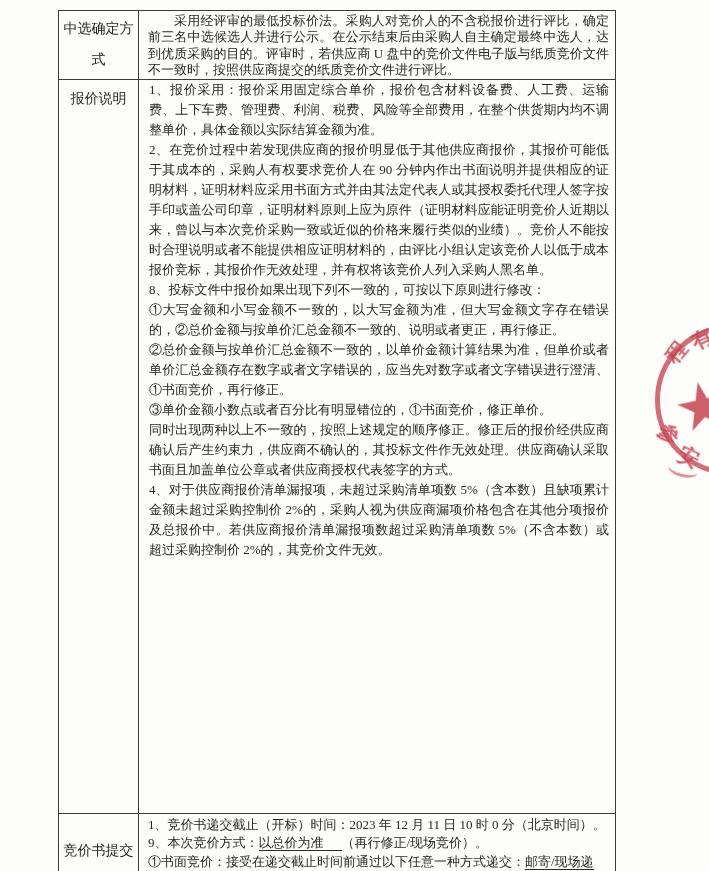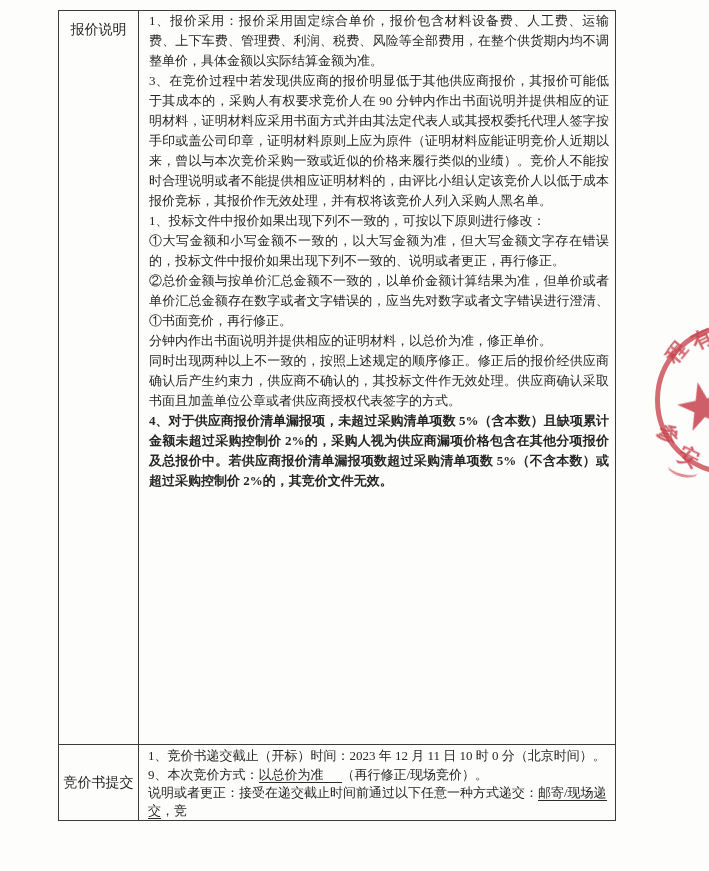--- a/index.html
+++ b/index.html
@@ -41,21 +41,21 @@
   }
   
   tr.r2{height:734px;margin-left:20px;}
   tr.r2 th{padding-top:10px;}
   tr.r2 td{padding:0 6px 0 10px;}
   tr.r2 td p{
     margin:0;
     font-size:13px;line-height:20px;
     text-align:justify;
   }
-  tr.r2 td p.boldpara{font-weight:bold;}
+  tr.r2 td p.boldpara{font-weight:normal;}
   
   tr.r3{height:53px;}
   tr.r3 th{vertical-align:middle;}
   tr.r3 td{padding:1px 6px 0 8px;}
   tr.r3 td p{
     margin:1px;
     font-size:13px;line-height:17.6px;
     text-align:left;
   }
   .u{border-bottom:1.2px solid #2b2b2b;}
@@ -100,41 +100,50 @@
 <body>
 
 <div class="page">
 
   <table class="doc">
     <colgroup>
       <col style="width:80px">
       <col style="width:477px">
     </colgroup>
     <tbody>
+      <tr class="r1">
+        <th class="rowlabel">
+          <span class="lbl-line">中选确定方</span>
+          <span class="lbl-line second">式</span>
+        </th>
+        <td>
+          <p>采用经评审的最低投标价法。采购人对竞价人的不含税报价进行评比，确定前三名中选候选人并进行公示。在公示结束后由采购人自主确定最终中选人，达到优质采购的目的。评审时，若供应商 U 盘中的竞价文件电子版与纸质竞价文件不一致时，按照供应商提交的纸质竞价文件进行评比。</p>
+        </td>
+      </tr>
 
       <tr class="r2">
         <th class="rowlabel">报价说明</th>
         <td>
           <p>1、报价采用：报价采用固定综合单价，报价包含材料设备费、人工费、运输费、上下车费、管理费、利润、税费、风险等全部费用，在整个供货期内均不调整单价，具体金额以实际结算金额为准。</p>
-          <p>3、在竞价过程中若发现供应商的报价明显低于其他供应商报价，其报价可能低于其成本的，采购人有权要求竞价人在 90 分钟内作出书面说明并提供相应的证明材料，证明材料应采用书面方式并由其法定代表人或其授权委托代理人签字按手印或盖公司印章，证明材料原则上应为原件（证明材料应能证明竞价人近期以来，曾以与本次竞价采购一致或近似的价格来履行类似的业绩）。竞价人不能按时合理说明或者不能提供相应证明材料的，由评比小组认定该竞价人以低于成本报价竞标，其报价作无效处理，并有权将该竞价人列入采购人黑名单。</p>
-          <p>1、投标文件中报价如果出现下列不一致的，可按以下原则进行修改：</p>
-          <p>①大写金额和小写金额不一致的，以大写金额为准，但大写金额文字存在错误的，投标文件中报价如果出现下列不一致的、说明或者更正，再行修正。</p>
+          <p>2、在竞价过程中若发现供应商的报价明显低于其他供应商报价，其报价可能低于其成本的，采购人有权要求竞价人在 90 分钟内作出书面说明并提供相应的证明材料，证明材料应采用书面方式并由其法定代表人或其授权委托代理人签字按手印或盖公司印章，证明材料原则上应为原件（证明材料应能证明竞价人近期以来，曾以与本次竞价采购一致或近似的价格来履行类似的业绩）。竞价人不能按时合理说明或者不能提供相应证明材料的，由评比小组认定该竞价人以低于成本报价竞标，其报价作无效处理，并有权将该竞价人列入采购人黑名单。</p>
+          <p>8、投标文件中报价如果出现下列不一致的，可按以下原则进行修改：</p>
+          <p>①大写金额和小写金额不一致的，以大写金额为准，但大写金额文字存在错误的，②总价金额与按单价汇总金额不一致的、说明或者更正，再行修正。</p>
           <p>②总价金额与按单价汇总金额不一致的，以单价金额计算结果为准，但单价或者单价汇总金额存在数字或者文字错误的，应当先对数字或者文字错误进行澄清、①书面竞价，再行修正。</p>
-          <p>分钟内作出书面说明并提供相应的证明材料，以总价为准，修正单价。</p>
+          <p>③单价金额小数点或者百分比有明显错位的，①书面竞价，修正单价。</p>
           <p>同时出现两种以上不一致的，按照上述规定的顺序修正。修正后的报价经供应商确认后产生约束力，供应商不确认的，其投标文件作无效处理。供应商确认采取书面且加盖单位公章或者供应商授权代表签字的方式。</p>
           <p class="boldpara">4、对于供应商报价清单漏报项，未超过采购清单项数 5%（含本数）且缺项累计金额未超过采购控制价 2%的，采购人视为供应商漏项价格包含在其他分项报价及总报价中。若供应商报价清单漏报项数超过采购清单项数 5%（不含本数）或超过采购控制价 2%的，其竞价文件无效。</p>
         </td>
       </tr>
 
       <tr class="r3">
         <th class="rowlabel">竞价书提交</th>
         <td>
           <p>1、竞价书递交截止（开标）时间：2023 年 12 月 11 日 10 时 0 分（北京时间）。</p>
           <p><span>9、本次竞价方式：</span><span class="u pad">以总价为准</span><span>（再行修正/现场竞价）。</span></p>
-          <p><span>说明或者更正：接受在递交截止时间前通过以下任意一种方式递交：</span><span class="u">邮寄/现场递交</span><span>，竞</span></p>
+          <p><span>①书面竞价：接受在递交截止时间前通过以下任意一种方式递交：</span><span class="u">邮寄/现场递交</span><span>，竞</span></p>
         </td>
       </tr>
     </tbody>
   </table>
 
   <div class="seal">
     <div class="seal-circle"></div>
     <span class="seal-star">★</span>
     <span class="seal-char c0">程</span>
     <span class="seal-char c1">有</span>

